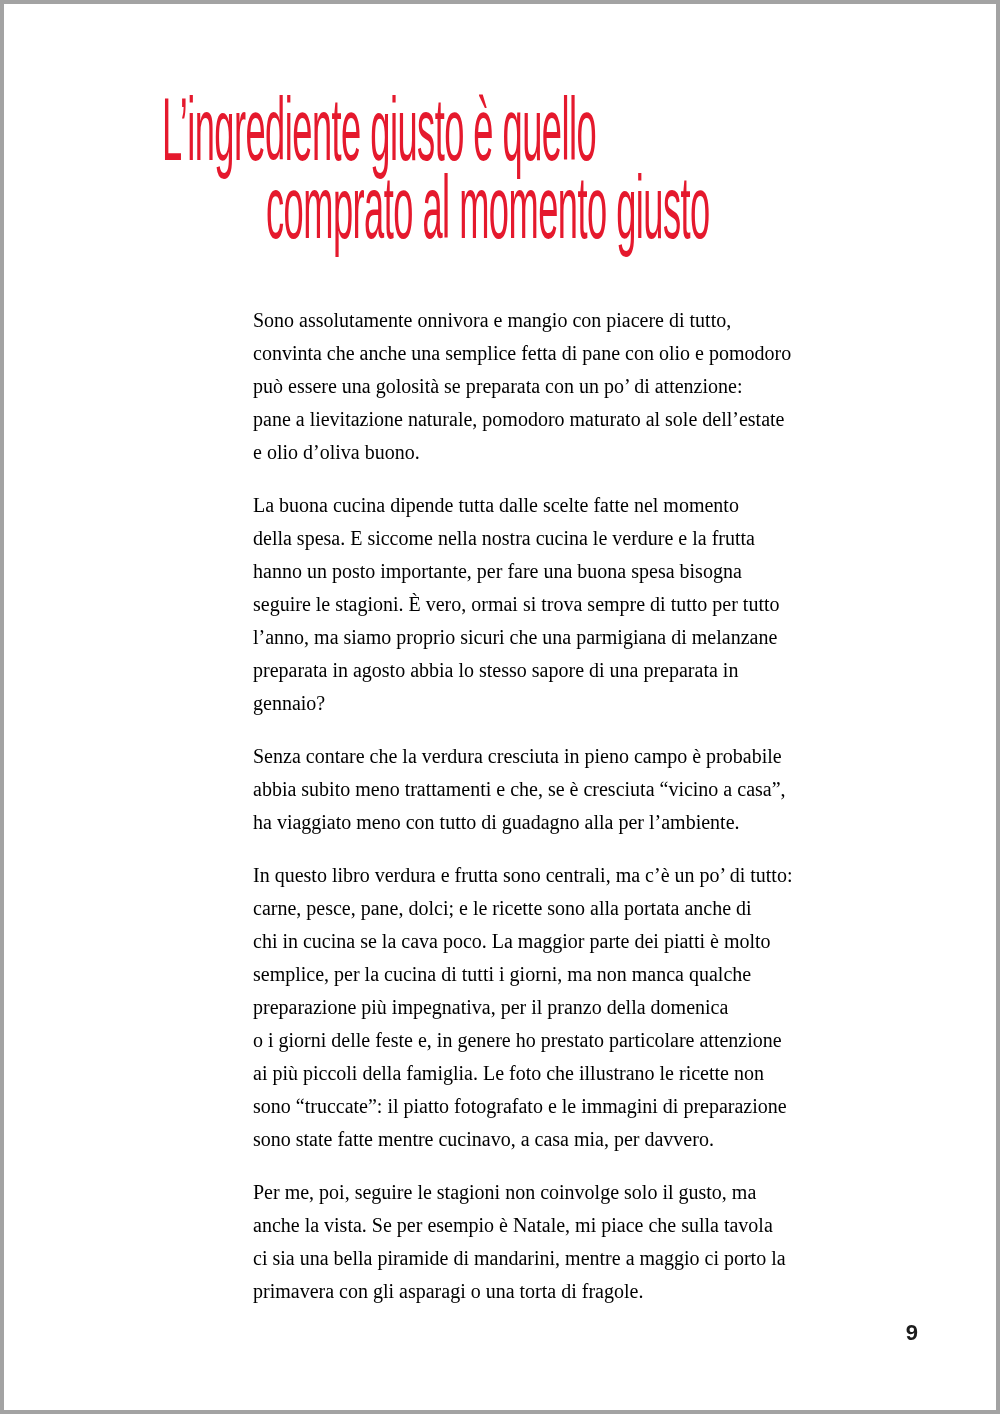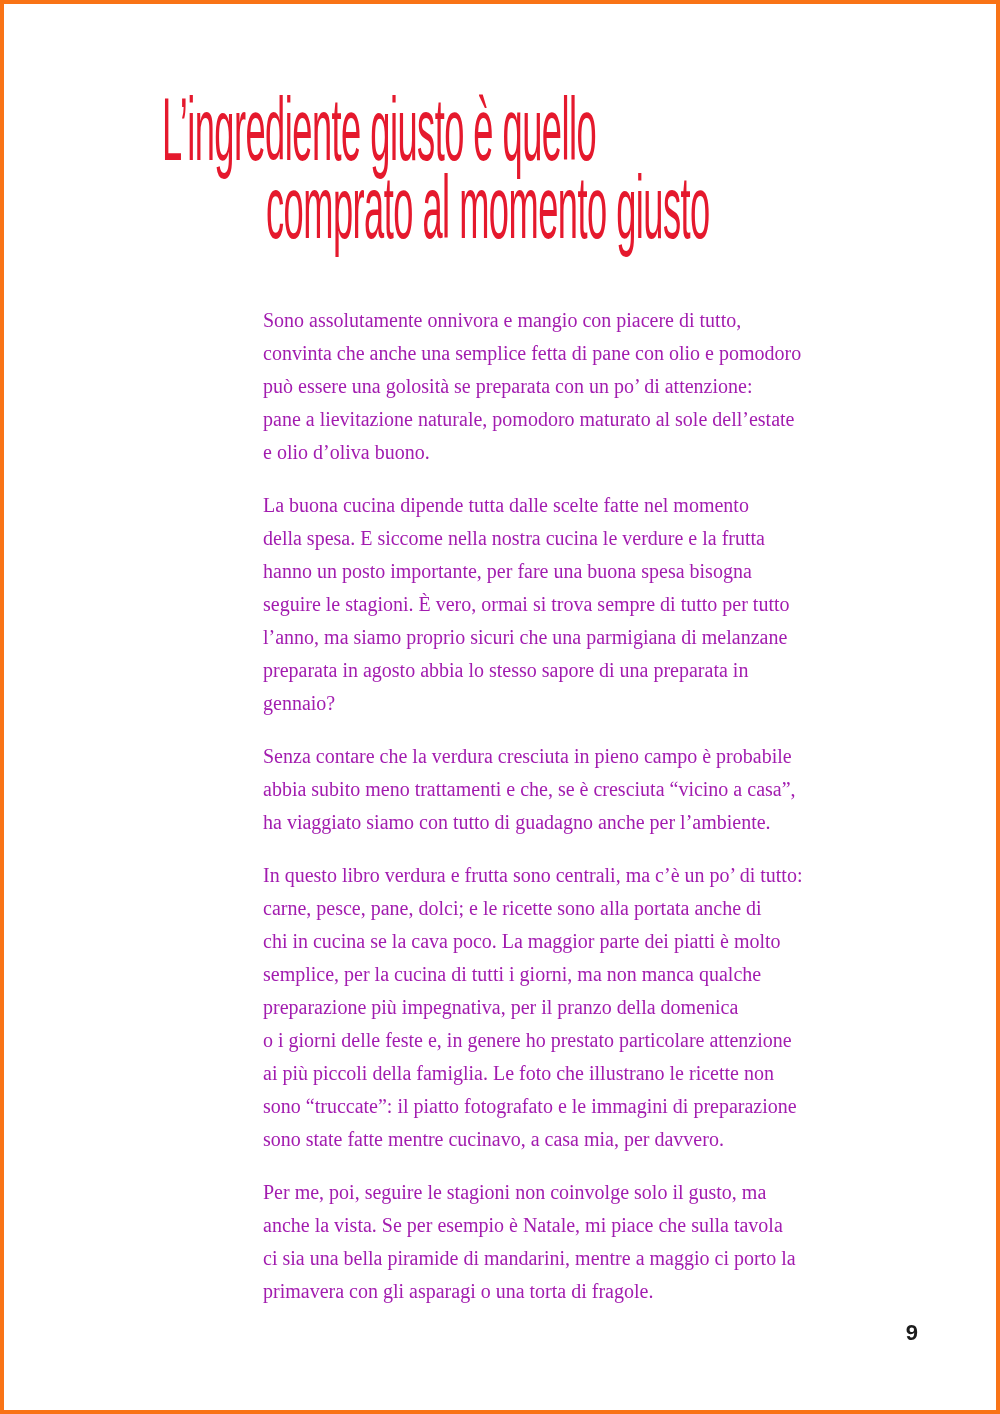--- a/index.html
+++ b/index.html
@@ -6,21 +6,21 @@
     margin: 0;
     padding: 0;
     background: #ffffff;
   }
   .page {
     position: relative;
     width: 1000px;
     height: 1414px;
     box-sizing: border-box;
     background: #ffffff;
-    border: 4px solid #f97316;
+    border: 4px solid #a3a3a3;
     overflow: hidden;
     font-family: "Liberation Serif", serif;
   }
   .title {
     position: absolute;
     top: 0; left: 0;
     margin: 0;
     font-family: "Liberation Sans", sans-serif;
     font-weight: 400;
     width: 100%;
@@ -33,24 +33,24 @@
     font-size: 66px;
     line-height: 1;
     letter-spacing: -1px;
     transform-origin: top left;
     transform: scale(0.55, 1.35);
   }
   .t1 { left: 158px; top: 80px; }
   .t2 { left: 262px; top: 158px; }
   .body-text {
     position: absolute;
-    left: 259px;
+    left: 249px;
     top: 300px;
     width: 700px;
-    color: #a21caf;
+    color: #000000;
     font-size: 20px;
     line-height: 33px;
   }
   .body-text p {
     margin: 0 0 20px 0;
     white-space: pre-line;
   }
   .page-number {
     position: absolute;
     top: 1316px;
@@ -79,21 +79,21 @@
 e olio d’oliva buono.</p>
     <p>La buona cucina dipende tutta dalle scelte fatte nel momento
 della spesa. E siccome nella nostra cucina le verdure e la frutta
 hanno un posto importante, per fare una buona spesa bisogna
 seguire le stagioni. È vero, ormai si trova sempre di tutto per tutto
 l’anno, ma siamo proprio sicuri che una parmigiana di melanzane
 preparata in agosto abbia lo stesso sapore di una preparata in
 gennaio?</p>
     <p>Senza contare che la verdura cresciuta in pieno campo è probabile
 abbia subito meno trattamenti e che, se è cresciuta “vicino a casa”,
-ha viaggiato siamo con tutto di guadagno anche per l’ambiente.</p>
+ha viaggiato meno con tutto di guadagno alla per l’ambiente.</p>
     <p>In questo libro verdura e frutta sono centrali, ma c’è un po’ di tutto:
 carne, pesce, pane, dolci; e le ricette sono alla portata anche di
 chi in cucina se la cava poco. La maggior parte dei piatti è molto
 semplice, per la cucina di tutti i giorni, ma non manca qualche
 preparazione più impegnativa, per il pranzo della domenica
 o i giorni delle feste e, in genere ho prestato particolare attenzione
 ai più piccoli della famiglia. Le foto che illustrano le ricette non
 sono “truccate”: il piatto fotografato e le immagini di preparazione
 sono state fatte mentre cucinavo, a casa mia, per davvero.</p>
     <p>Per me, poi, seguire le stagioni non coinvolge solo il gusto, ma

